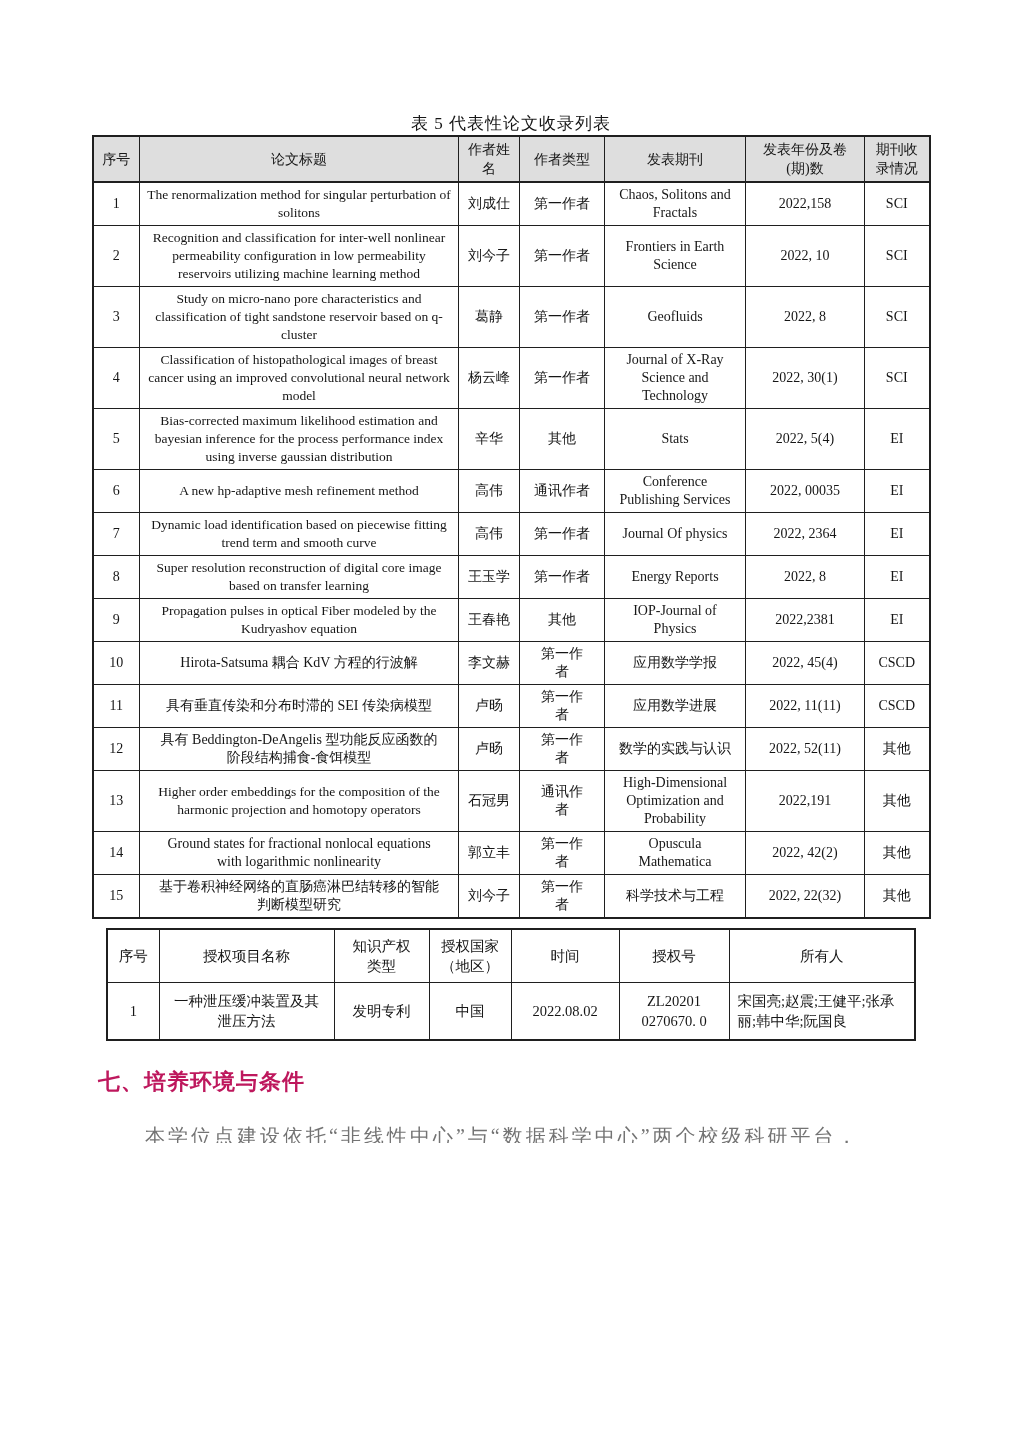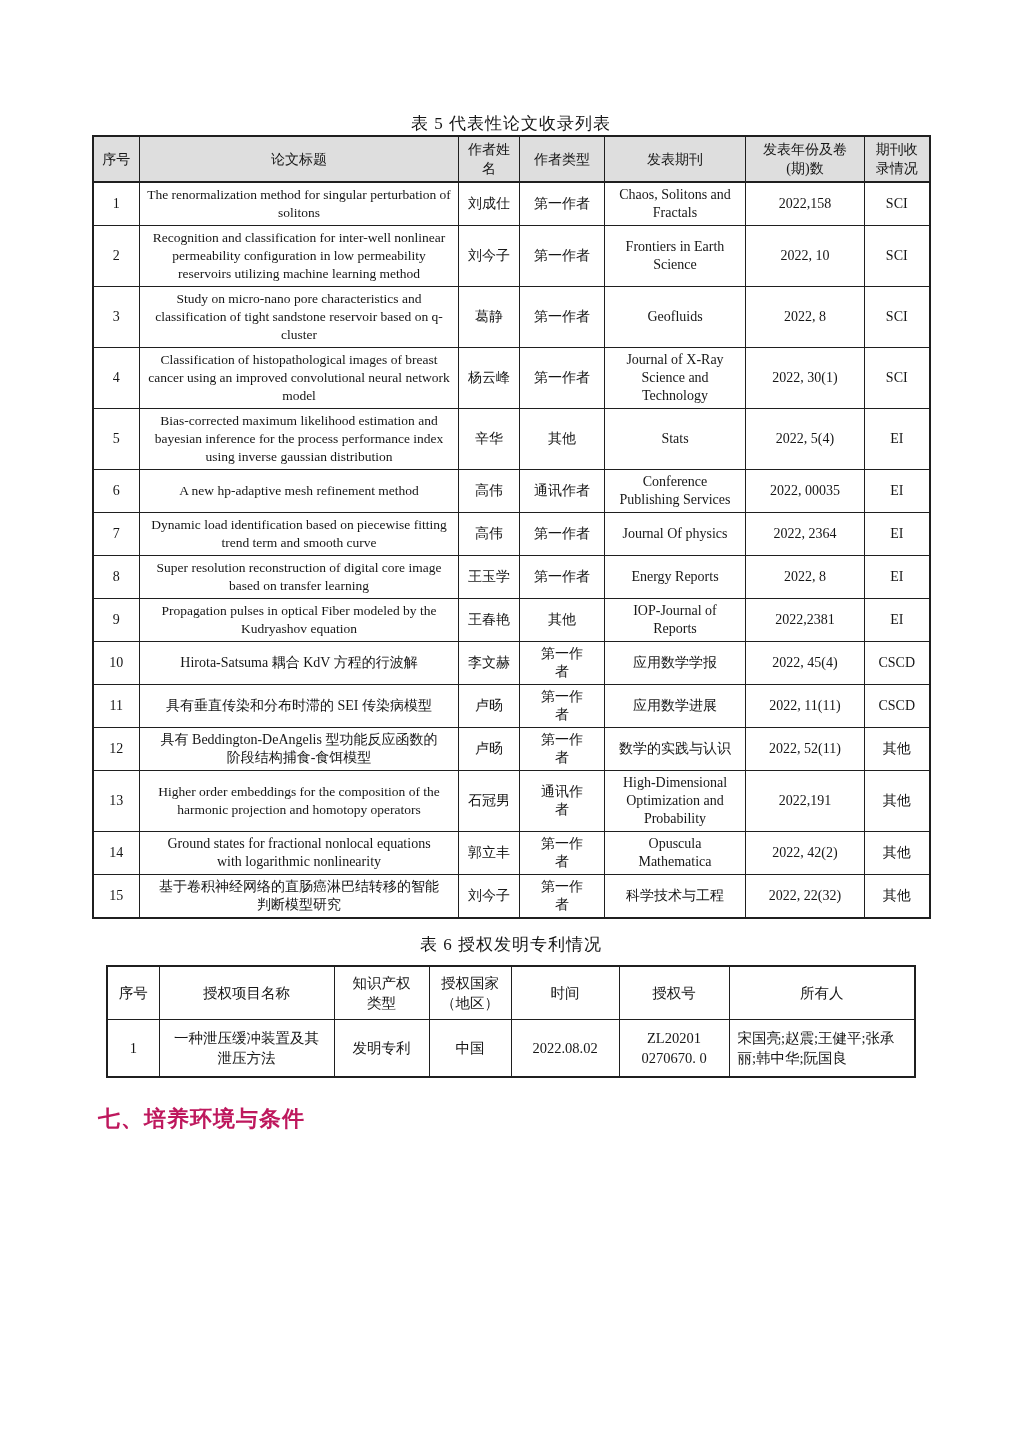--- a/index.html
+++ b/index.html
@@ -135,21 +135,21 @@
         <td>Energy Reports</td>
         <td>2022, 8</td>
         <td>EI</td>
       </tr>
       <tr>
         <td>9</td>
         <td class="tl">Propagation pulses in optical Fiber modeled by the Kudryashov equation</td>
         <td>王春艳</td>
         <td>其他</td>
         <td>IOP-Journal of
-Reports</td>
+Physics</td>
         <td>2022,2381</td>
         <td>EI</td>
       </tr>
       <tr>
         <td>10</td>
         <td>Hirota-Satsuma 耦合 KdV 方程的行波解</td>
         <td>李文赫</td>
         <td>第一作
 者</td>
         <td>应用数学学报</td>
@@ -208,21 +208,20 @@
         <td>刘今子</td>
         <td>第一作
 者</td>
         <td>科学技术与工程</td>
         <td>2022, 22(32)</td>
         <td>其他</td>
       </tr>
     </tbody>
   </table>
 
-  <div class="tbl-caption cap6">表 6 授权发明专利情况</div>
 
   <table class="t6">
     <colgroup>
       <col style="width:52px">
         <col style="width:175px">
         <col style="width:95px">
       <col style="width:82px">
         <col style="width:108px">
         <col style="width:110px">
         <col style="width:186px">

